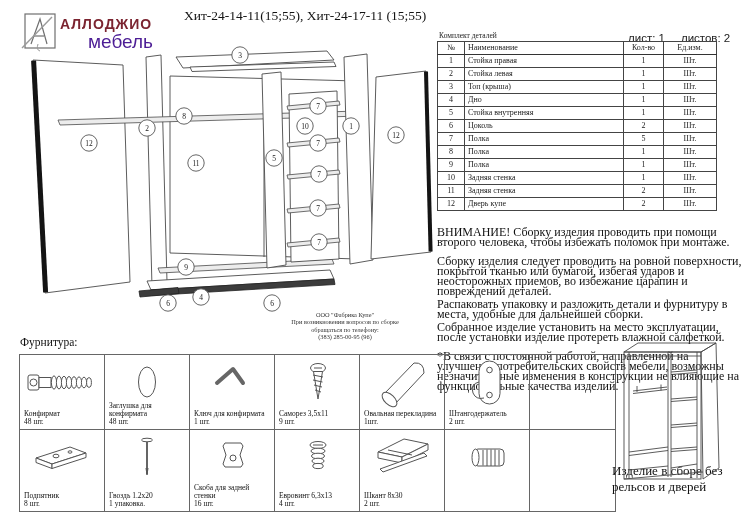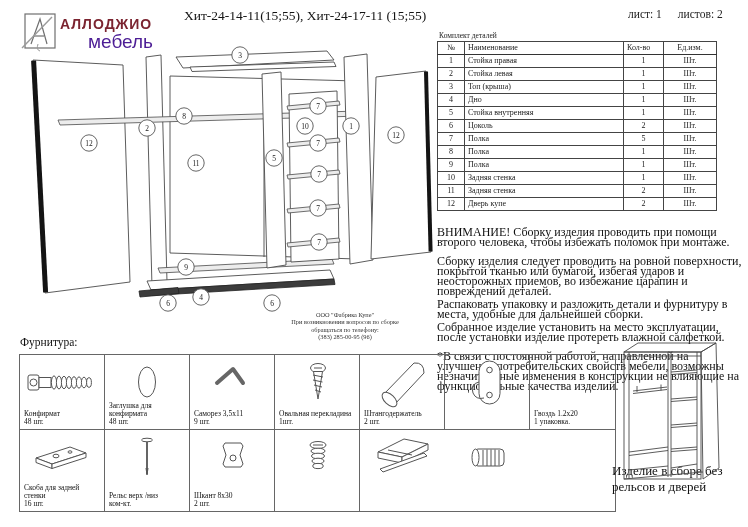--- a/index.html
+++ b/index.html
@@ -5,33 +5,33 @@
   html,body{margin:0;padding:0;background:#fff;}
   #page{position:relative;width:748px;height:527px;background:#fff;overflow:hidden;
         font-family:"Liberation Serif",serif;color:#1a1a1a;}
 
   
   #brand-name{position:absolute;left:60px;top:16px;font-family:"Liberation Sans",sans-serif;
               font-weight:bold;font-size:14px;letter-spacing:1px;color:#7b2430;}
   #brand-sub{position:absolute;left:88px;top:31px;font-family:"Liberation Sans",sans-serif;
              font-size:19px;color:#4c1d95;}
   #doc-title{position:absolute;left:184px;top:8px;width:480px;font-size:13.5px;line-height:16px;color:#141414;}
-  #sheet-info{position:absolute;left:628px;top:8px;font-family:Liberation Serif, serif;
+  #sheet-info{position:absolute;left:628px;top:32px;font-family:Liberation Sans, sans-serif;
               font-size:11.5px;color:#222;}
   #sheet-info span{margin-right:16px;}
 
   
   #parts-caption{position:absolute;left:439px;top:31px;font-size:7.5px;color:#222;}
   #parts-table{position:absolute;left:437px;top:41px;border-collapse:collapse;table-layout:fixed;}
   #parts-table th,#parts-table td{border:0.8px solid #444;font-weight:normal;font-size:8px;
       line-height:10.5px;padding:0.5px 3px;height:11px;overflow:hidden;white-space:nowrap;}
   #parts-table th{border-bottom:1.6px solid #333;text-align:left;}
   #parts-table .w0{width:20px;text-align:center;}
   #parts-table .w1{width:152px;}
-  #parts-table .w2{width:33px;text-align:left;}
+  #parts-table .w2{width:33px;text-align:center;}
   #parts-table .w3{width:46px;text-align:center;}
   #parts-table td.c0,#parts-table td.c2,#parts-table td.c3{text-align:center;}
 
   
   #notes{position:absolute;left:437px;top:227px;width:307px;font-size:12px;line-height:10px;color:#111;}
   #notes p{margin:0 0 3px 0;}
   #notes p.gap{margin-bottom:9px;}
 
   
   #factory-note{position:absolute;left:260px;top:311px;width:170px;text-align:center;
@@ -185,43 +185,51 @@
   <div id="hw-grid">
     <div class="hw-cell">
       <div class="hw-name">Конфирмат</div>
       <div class="hw-qty">48 шт.</div>
     </div>
     <div class="hw-cell">
       <div class="hw-name">Заглушка для конфирмата</div>
       <div class="hw-qty">48 шт.</div>
     </div>
     <div class="hw-cell">
+      <div class="hw-name">Ключ для конфирмата</div>
+      <div class="hw-qty">1 шт.</div>
+    </div>
+    <div class="hw-cell">
       <div class="hw-name">Саморез 3,5х11</div>
       <div class="hw-qty">9 шт.</div>
     </div>
     <div class="hw-cell">
       <div class="hw-name">Овальная перекладина</div>
       <div class="hw-qty">1шт.</div>
     </div>
     <div class="hw-cell">
       <div class="hw-name">Штангодержатель</div>
       <div class="hw-qty">2 шт.</div>
     </div>
     <div class="hw-cell"></div>
     <div class="hw-cell">
+      <div class="hw-name">Подпятник</div>
+      <div class="hw-qty">8 шт.</div>
+    </div>
+    <div class="hw-cell">
       <div class="hw-name">Гвоздь 1.2х20</div>
       <div class="hw-qty">1 упаковка.</div>
     </div>
     <div class="hw-cell">
       <div class="hw-name">Скоба для задней стенки</div>
       <div class="hw-qty">16 шт.</div>
     </div>
     <div class="hw-cell">
-      <div class="hw-name">Рельс верх /низ</div>
-      <div class="hw-qty">ком-кт.</div>
+      <div class="hw-name">Евровинт 6,3х13</div>
+      <div class="hw-qty">4 шт.</div>
     </div>
     <div class="hw-cell">
       <div class="hw-name">Шкант 8х30</div>
       <div class="hw-qty">2 шт.</div>
     </div>
     <div class="hw-cell"></div>
   </div>
 
   <div id="assembled-caption">Изделие в сборе без рельсов и дверей</div>
 

